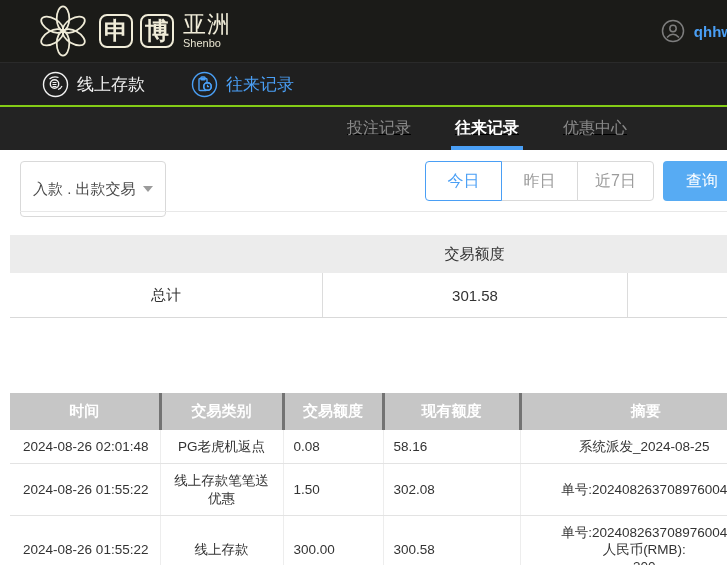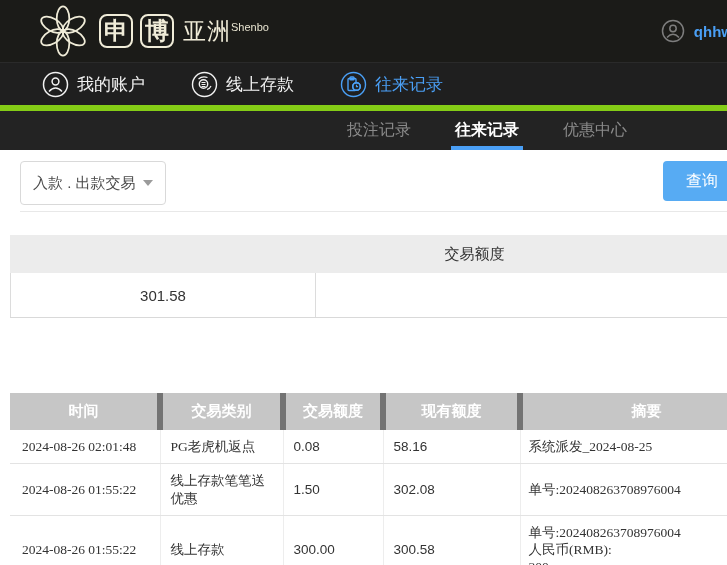--- a/index.html
+++ b/index.html
@@ -7,48 +7,48 @@
     font-family:"Liberation Sans","DejaVu Sans",sans-serif; }
   #app { position:relative; width:727px; height:565px; overflow:hidden; background:#fff; }
 
   
   .brandbar { position:absolute; top:0; left:0; width:727px; height:62px;
     background:#1b1b18; display:flex; align-items:center; }
   .logo-wrap { display:flex; align-items:center; margin-left:34px; gap:7px; color:#f0ecd8; }
   .logo-flower { width:58px; height:58px; }
   .logo-box { width:34px; height:34px; border:2px solid #f0ecd8; border-radius:8px;
     display:flex; align-items:center; justify-content:center; font-size:24px; font-weight:bold; }
-  .logo-region { display:flex; flex-direction:row; line-height:1; margin-left:2px; }
+  .logo-region { display:flex; flex-direction:column; line-height:1; margin-left:2px; }
   .logo-region .cn { font-size:23px; letter-spacing:1px; }
   .logo-region .en { font-size:11px; margin-top:2px; color:#e8e4d0; }
   .userarea { margin-left:auto; display:flex; align-items:center; gap:9px; margin-right:-6px; }
   .avatar-icon { width:24px; height:24px; color:#7d7d7d; }
   .username { color:#4a9ff5; font-size:15px; font-weight:bold; white-space:nowrap; }
 
   
   .mainnav { position:absolute; top:62px; left:0; width:727px; height:43px;
     background:#1f1f1f; display:flex; align-items:center; padding-left:42px; gap:46px;
     border-top:1px solid #2a2a2a; }
   .nav-item { display:flex; align-items:center; gap:8px; color:#f2f2f2; font-size:17px;
     white-space:nowrap; cursor:pointer; flex:0 0 auto; }
   .nav-item.active { color:#4a9ff5; }
   .nav-icon { width:27px; height:27px; flex:0 0 auto; }
 
   
   .subnav { position:absolute; top:105px; left:0; width:727px; height:45px;
     background:#232323; display:flex; align-items:stretch; padding-left:343px; gap:36px;
-    border-top:6px solid #84cc16; }
+    border-top:2px solid #84cc16;text-decoration:underline; }
   .subtab { display:flex; align-items:center; font-size:16px; color:#8b8b8b;
     cursor:pointer; padding:0 4px; border-bottom:4px solid transparent; padding-top:4px; }
   .subtab.active { color:#fff; font-weight:bold; border-bottom-color:#4a9ff5; }
 
   
   .filters { position:absolute; top:150px; left:0; width:727px; height:62px; background:#fff; }
   .filters .divider { position:absolute; left:20px; width:707px; bottom:0; height:1px; background:#e8e8e8; }
-  .select-box { position:absolute; left:20px; top:11px; width:146px; height:44px;
+  .select-box { position:absolute; left:20px; top:11px; width:146px; height:56px;
     border:1px solid #d9d9d9; border-radius:4px; display:flex; align-items:center;
     padding:0 12px; font-size:15px; color:#4a4a4a; cursor:pointer; background:#fff; }
   .select-caret { margin-left:auto; width:0; height:0; border-left:5px solid transparent;
     border-right:5px solid transparent; border-top:6px solid #9b9b9b; }
   .date-box { position:absolute; left:181px; top:11px; width:229px; height:40px;
     border:1px solid #d9d9d9; border-radius:4px; display:flex; align-items:center; gap:8px;
     padding:0 11px; font-size:15px; color:#9aa0a6; cursor:pointer; background:#fff; white-space:nowrap; }
   .cal-icon { width:17px; height:17px; color:#bdbdbd; flex:0 0 auto; }
   .quick-group { position:absolute; left:425px; top:11px; height:40px; display:flex; }
   .quick-btn { width:77px; height:40px; background:#fff; border:1px solid #d9d9d9;
@@ -71,26 +71,26 @@
   .s-c3 { flex:1; }
   .summary .s-row .s-c2, .summary .s-row .s-c3 { border-left:1px solid #dcdcdc; height:100%;
     display:flex; align-items:center; justify-content:center; }
 
   
   .records { position:absolute; top:393px; left:10px; width:760px; border-collapse:collapse;
     table-layout:fixed; font-size:13.5px; color:#333; }
   .records col.c-time { width:150px; } .records col.c-type { width:123px; }
   .records col.c-amt { width:100px; } .records col.c-bal { width:137px; }
   .records thead th { background:#c6c6c6; color:#fff; font-weight:bold; font-size:15px;
-    height:37px; text-align:center; border-right:6px solid #737373; }
+    height:37px; text-align:center; border-right:3px solid #737373; }
   .records thead th:last-child { border-right:none; }
   .records tbody td { border-bottom:1px solid #e3e3e3; border-right:1px solid #ededed;
     padding:8px 10px; line-height:1.28; background:#fff; vertical-align:middle; }
   .records tbody td:last-child { border-right:none; }
-  .records td.al { text-align:left;font-family:Liberation Serif, serif; } .records td.ar { text-align:left; padding-right:14px; }
+  .records td.al { text-align:center; } .records td.ar { text-align:left; padding-right:14px; }
   .records td.time { padding-left:12px; white-space:nowrap; }
   .records td.summ { white-space:pre-line; padding-left:8px; }
 </style>
 </head>
 <body>
 
 <div id="app">
 
   <div class="brandbar">
     <div class="logo-wrap">
@@ -119,30 +119,20 @@
           <path d="M6,18.5 q6,-6.5 12,0"></path>
         </g>
       </svg>
       <span class="username">qhhw</span>
     </div>
   </div>
 
   <div class="mainnav">
     <div class="nav-item">
       <svg class="nav-icon" viewBox="0 0 27 27">
-        <g stroke="currentColor" stroke-width="1.5" fill="none">
-          <circle cx="13.5" cy="13.5" r="12"></circle>
-          <circle cx="13.5" cy="10.5" r="3.4"></circle>
-          <path d="M7,20.5 q6.5,-7 13,0"></path>
-        </g>
-      </svg>
-      <span>我的账户</span>
-    </div>
-    <div class="nav-item">
-      <svg class="nav-icon" viewBox="0 0 27 27">
         <g stroke="currentColor" stroke-width="1.4" fill="none">
           <circle cx="13.5" cy="13.5" r="12"></circle>
           <circle cx="12.5" cy="13" r="4.2"></circle>
           <path d="M10.5,11.5 h4 M10.5,13.5 h4 M10.5,15.5 h4" stroke-width="1.1"></path>
           <path d="M7.5,8 q4,-3.5 9,-1.5 M16,18.5 q3,-1 4,-3.5" stroke-width="1.2"></path>
         </g>
       </svg>
       <span>线上存款</span>
     </div>
     <div class="nav-item active">
@@ -165,31 +155,37 @@
     <div class="subtab">投注记录</div>
     <div class="subtab active">往来记录</div>
     <div class="subtab">优惠中心</div>
   </div>
 
   <div class="filters">
     <div class="select-box">
       <span>入款 . 出款交易</span>
       <span class="select-caret"></span>
     </div>
+    <div class="quick-group">
+      <div class="quick-btn active">今日</div>
+      <div class="quick-btn">昨日</div>
+      <div class="quick-btn">近7日</div>
+    </div>
     <button class="search-btn">查询</button>
     <div class="divider"></div>
   </div>
 
   <div class="summary">
     <div class="s-head">
       <div class="s-c1"></div>
       <div class="s-c2">交易额度</div>
       <div class="s-c3"></div>
     </div>
     <div class="s-row">
+      <div class="s-c1">总计</div>
       <div class="s-c2">301.58</div>
       <div class="s-c3"></div>
     </div>
   </div>
 
   <table class="records">
     <colgroup>
       <col class="c-time">
         <col class="c-type">
         <col class="c-amt">

